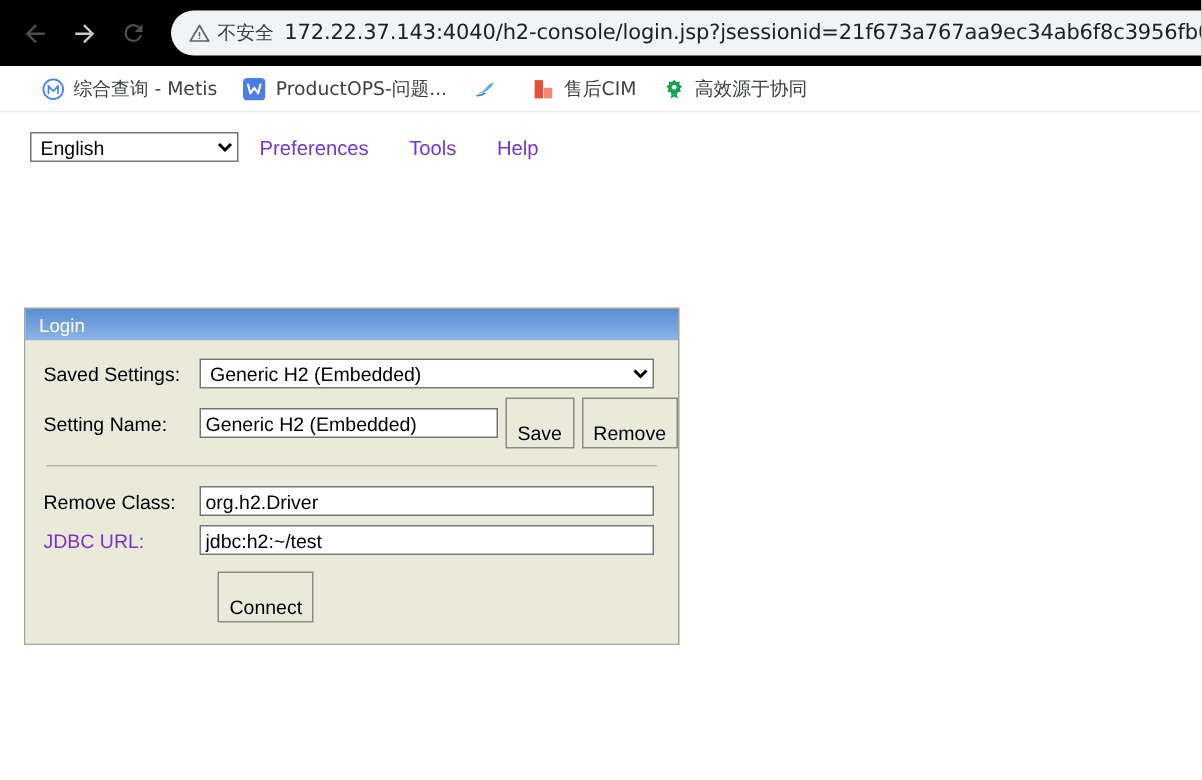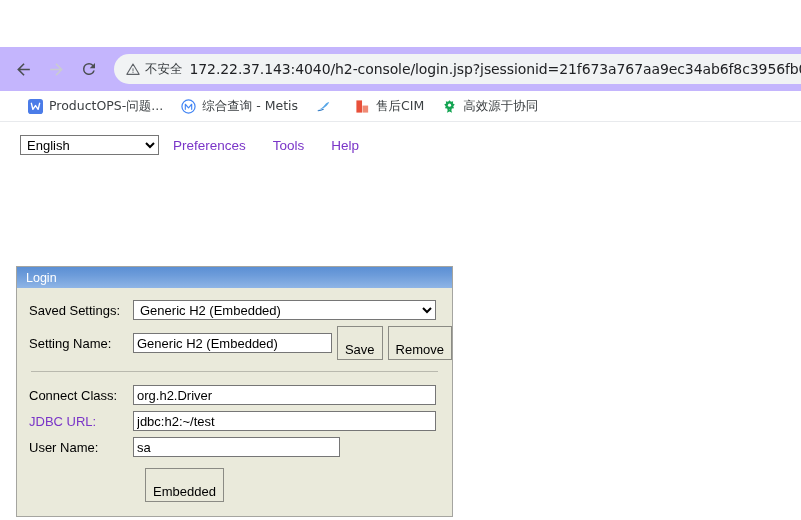--- a/index.html
+++ b/index.html
@@ -19,23 +19,22 @@
   .browser-chrome {
     width: 801px;
     background: #ffffff;
   }
 
   .toolbar {
     height: 44px;
     display: flex;
     align-items: center;
     padding: 0 0 0 8px;
-    background: #c4b5fd;
-    box-sizing: border-box;
-    margin-top: 47px;
+    background: #000000;
+    box-sizing: border-box;
   }
 
   .nav-btn {
     width: 30px;
     height: 30px;
     display: flex;
     align-items: center;
     justify-content: center;
     border-radius: 50%;
     flex: 0 0 auto;
@@ -159,21 +158,21 @@
     font-size: 13.5px;
     color: #7a35c8;
     text-decoration: none;
     font-family: "Liberation Sans", sans-serif;
   }
 
   
   .login-panel {
     position: absolute;
     left: 16px;
-    top: 144px;
+    top: 130px;
     width: 437px;
     border: 1px solid #a5a5a0;
     box-sizing: border-box;
     background: #eaeadb;
   }
   .panel-title {
     height: 21px;
     background: linear-gradient(to bottom, #5b8fd4 0%, #6d9cda 40%, #8fb5e6 100%);
     color: #ffffff;
     font-size: 12.5px;
@@ -293,35 +292,35 @@
       <span class="url-text">172.22.37.143:4040/h2-console/login.jsp?jsessionid=21f673a767aa9ec34ab6f8c3956fb05f</span>
     </div>
   </div>
 
   <div class="bookmarks-bar">
 
 
     <div class="bookmark">
       <span class="bm-icon">
         <svg width="15" height="15" viewBox="0 0 16 16">
-          <rect x="0" y="0" width="16" height="16" rx="3" fill="#4b7ce8"></rect>
-          <path d="M3.6 4.6l1.6 6.4 2.8-4 2.8 4 1.6-6.4" fill="none" stroke="#ffffff" stroke-width="1.5" stroke-linejoin="round" stroke-linecap="round"></path>
+          <circle cx="8" cy="8" r="7" fill="none" stroke="#4285f4" stroke-width="1.3"></circle>
+          <path d="M4.6 11V5.6L8 9.4l3.4-3.8V11" fill="none" stroke="#4285f4" stroke-width="1.2" stroke-linejoin="round" stroke-linecap="round"></path>
         </svg>
       </span>
-      <span class="bm-label">ProductOPS-问题...</span>
+      <span class="bm-label">综合查询 - Metis</span>
     </div>
 
     <div class="bookmark">
       <span class="bm-icon">
         <svg width="15" height="15" viewBox="0 0 16 16">
-          <circle cx="8" cy="8" r="7" fill="none" stroke="#4285f4" stroke-width="1.3"></circle>
-          <path d="M4.6 11V5.6L8 9.4l3.4-3.8V11" fill="none" stroke="#4285f4" stroke-width="1.2" stroke-linejoin="round" stroke-linecap="round"></path>
+          <rect x="0" y="0" width="16" height="16" rx="3" fill="#4b7ce8"></rect>
+          <path d="M3.6 4.6l1.6 6.4 2.8-4 2.8 4 1.6-6.4" fill="none" stroke="#ffffff" stroke-width="1.5" stroke-linejoin="round" stroke-linecap="round"></path>
         </svg>
       </span>
-      <span class="bm-label">综合查询 - Metis</span>
+      <span class="bm-label">ProductOPS-问题...</span>
     </div>
 
     <div class="bookmark">
       <span class="bm-icon">
         <svg width="15" height="15" viewBox="0 0 16 16">
           <path d="M2 11.5C4.5 11 7 9 9.5 6 11 4.2 12.8 3.4 14 3.2c-.6 1.6-1.8 3.4-3.6 4.8C8.4 9.8 5 11.4 2 11.5z" fill="#55a6e8"></path>
           <path d="M2.2 12.6c2-.2 4-.8 5.6-1.7" fill="none" stroke="#2f79c4" stroke-width="1.1" stroke-linecap="round"></path>
         </svg>
       </span>
     </div>
@@ -380,34 +379,30 @@
       <div class="frow">
         <span class="flabel">Setting Name:</span>
         <input class="ftext w-name" type="text" value="Generic H2 (Embedded)" style="">
         <button class="fbtn">Save</button>
         <button class="fbtn">Remove</button>
       </div>
 
       <div class="hr-sep"></div>
 
       <div class="frow">
-        <span class="flabel">Connect Class:</span>
+        <span class="flabel">Remove Class:</span>
         <input class="ftext w-wide" type="text" value="org.h2.Driver" style="">
       </div>
 
       <div class="frow">
         <span class="flabel link">JDBC URL:</span>
         <input class="ftext w-wide" type="text" value="jdbc:h2:~/test" style="">
       </div>
 
-      <div class="frow">
-        <span class="flabel">User Name:</span>
-        <input class="ftext w-mid" type="text" value="sa" style="">
-      </div>
 
 
       <div class="btn-row">
-        <button class="fbtn">Embedded</button>
+        <button class="fbtn">Connect</button>
       </div>
 
     </div>
   </div>
 </div>
 
 </body></html>

